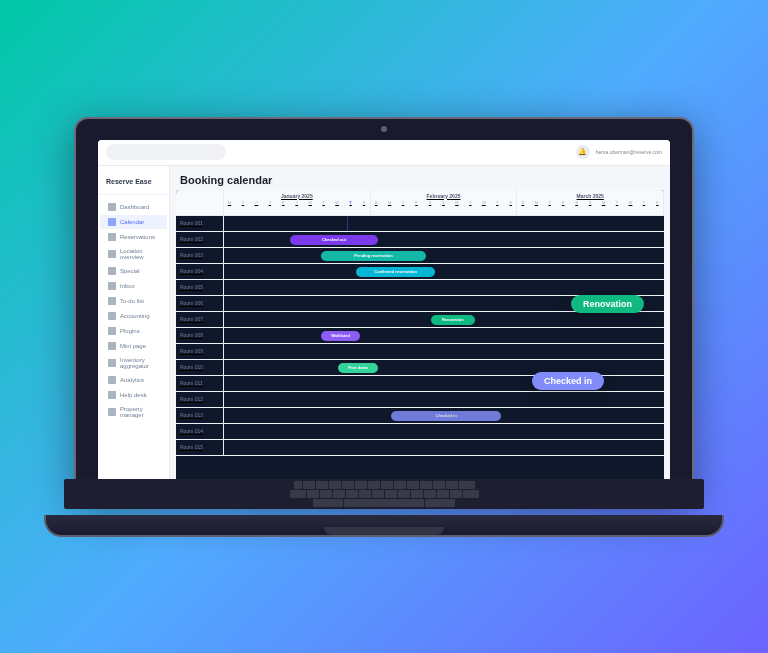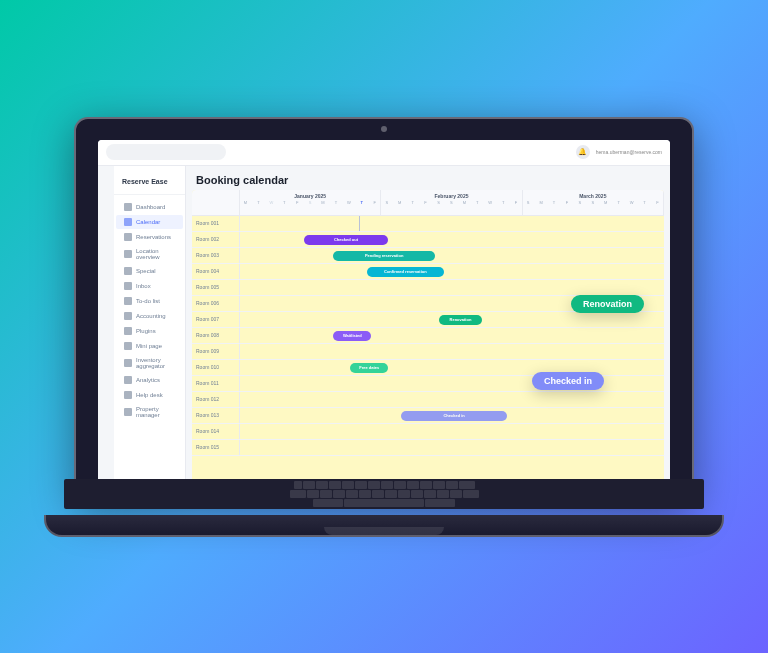--- a/index.html
+++ b/index.html
@@ -128,21 +128,20 @@
       border-radius: 50%;
       display: flex; align-items: center; justify-content: center;
       font-size: 7px;
     }
 
     
     .app-body {
       flex: 1;
       display: flex;
       overflow: hidden;
-      padding-left: 16px;
     }
 
     
     .sidebar {
       width: 72px;
       background: #fff;
       border-right: 1px solid #e8eaf0;
       flex-shrink: 0;
       padding: 8px 0;
       display: flex;
@@ -195,25 +194,26 @@
     }
     .page-title {
       font-size: 11px;
       font-weight: 700;
       color: #1a202c;
     }
 
     
     .gantt-container {
       flex: 1;
-      background: #fef9c3;
+      background: #0f172a;
       margin: 0 6px 6px;
       border-radius: 4px;
       overflow: hidden;
       position: relative;
+      text-decoration: underline;
     }
     .gantt-header {
       display: flex;
       background: #f8f9fc;
       border-bottom: 1px solid #e8eaf0;
       height: 26px;
     }
     .gantt-room-header {
       width: 48px;
       flex-shrink: 0;

